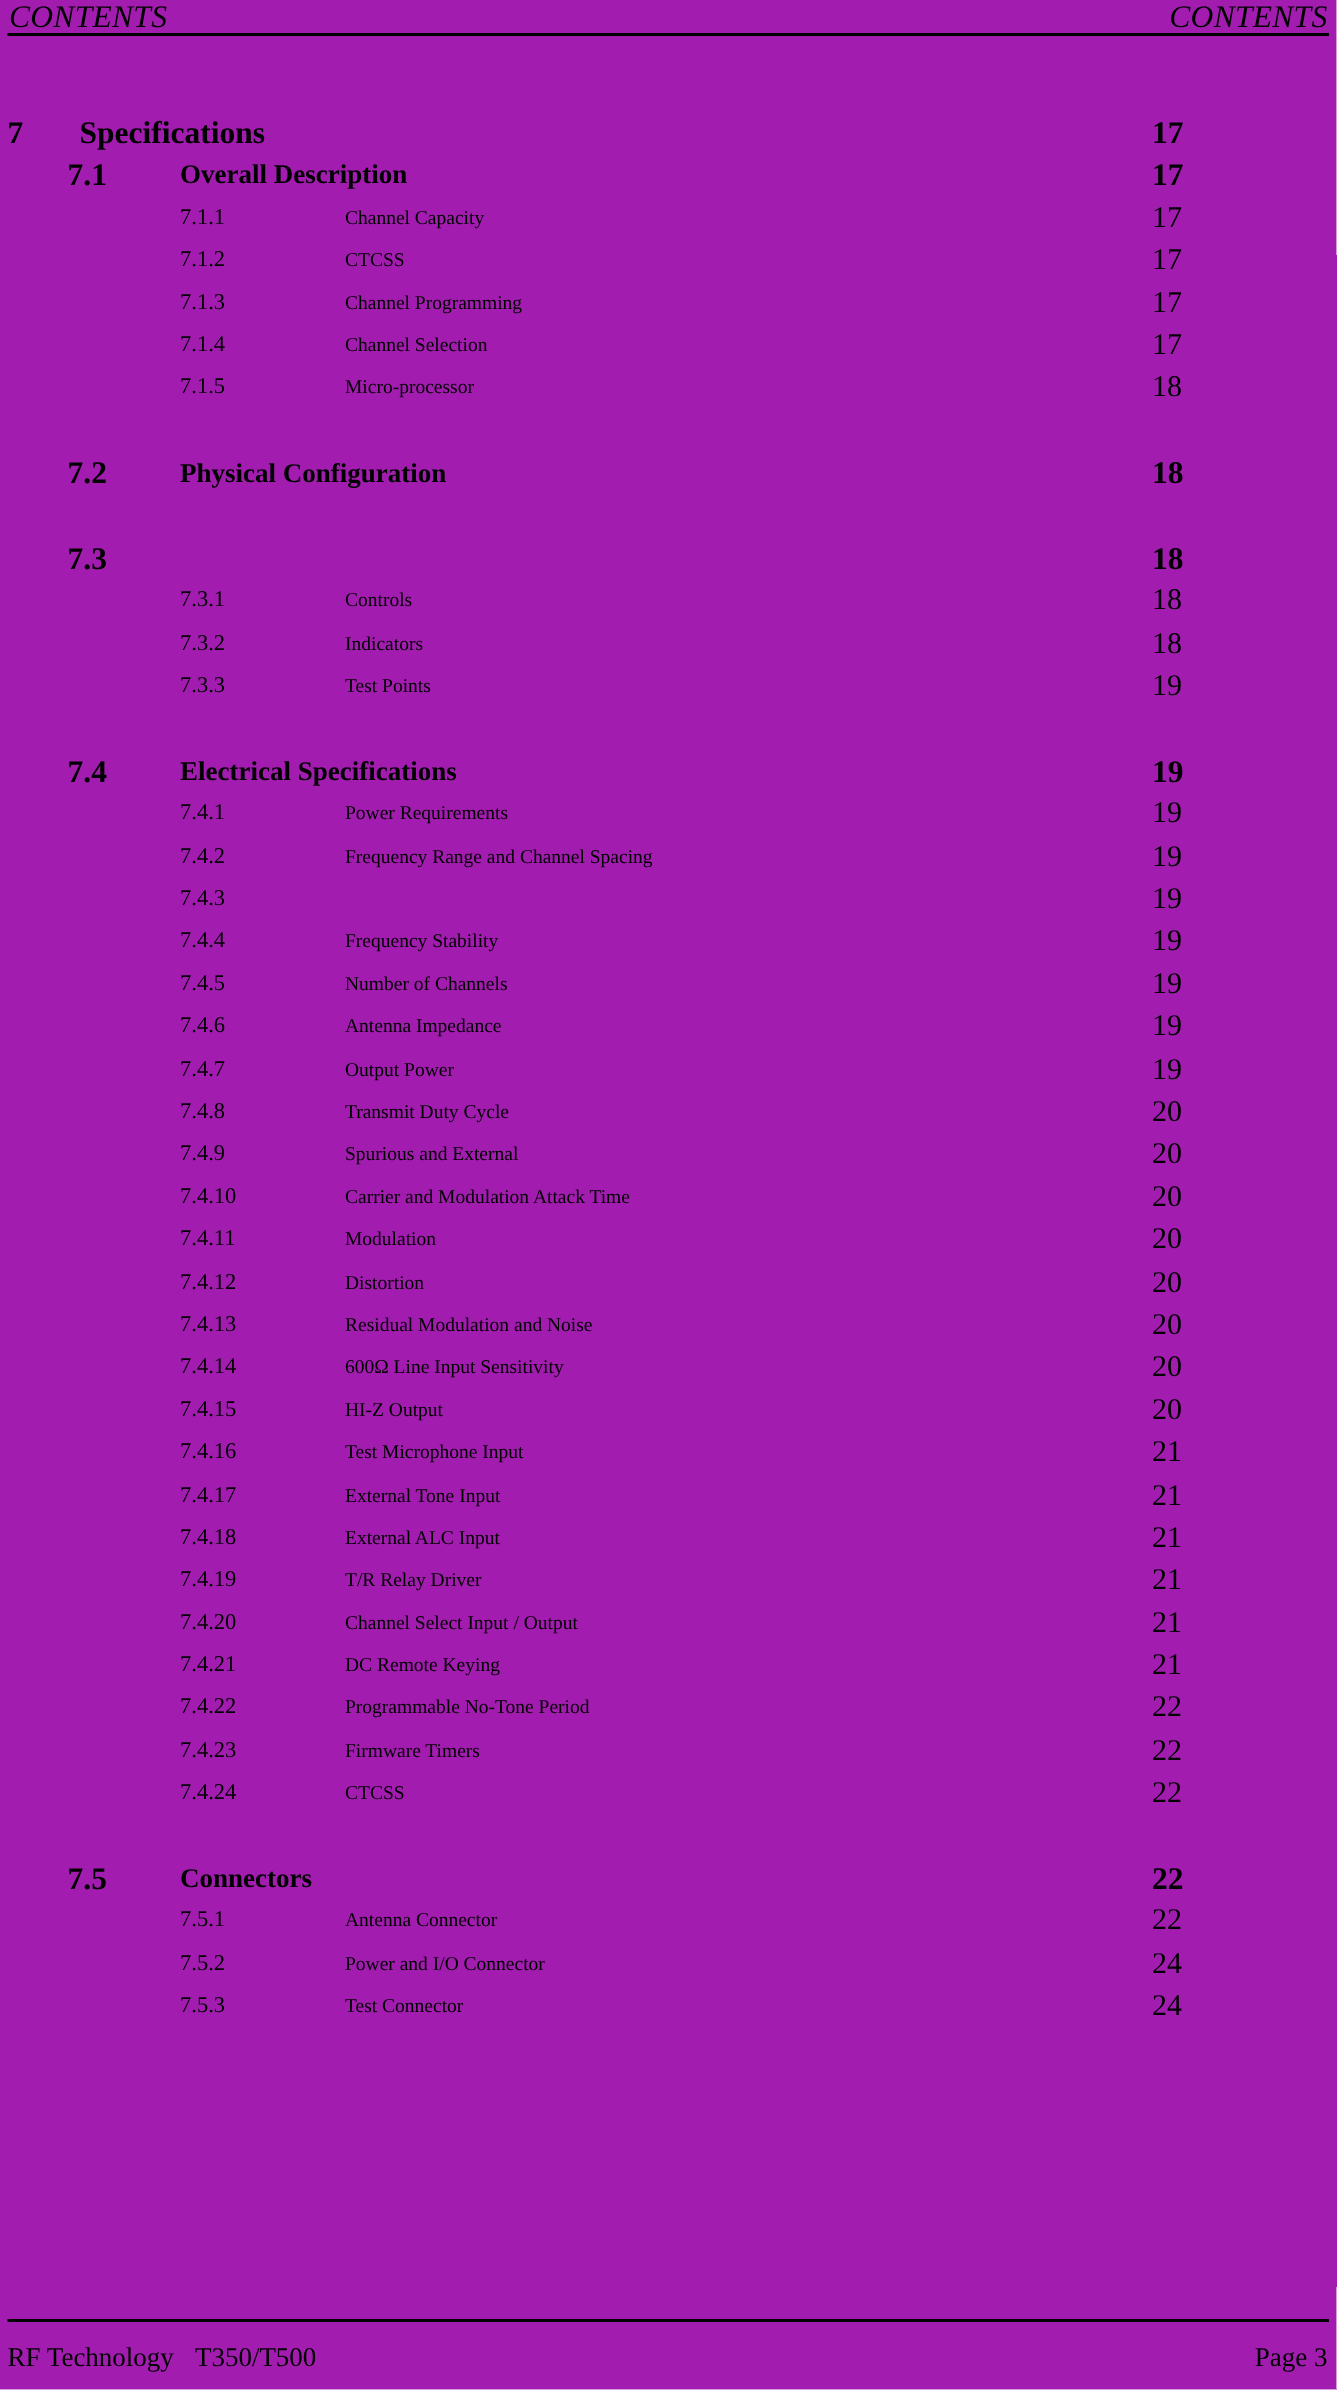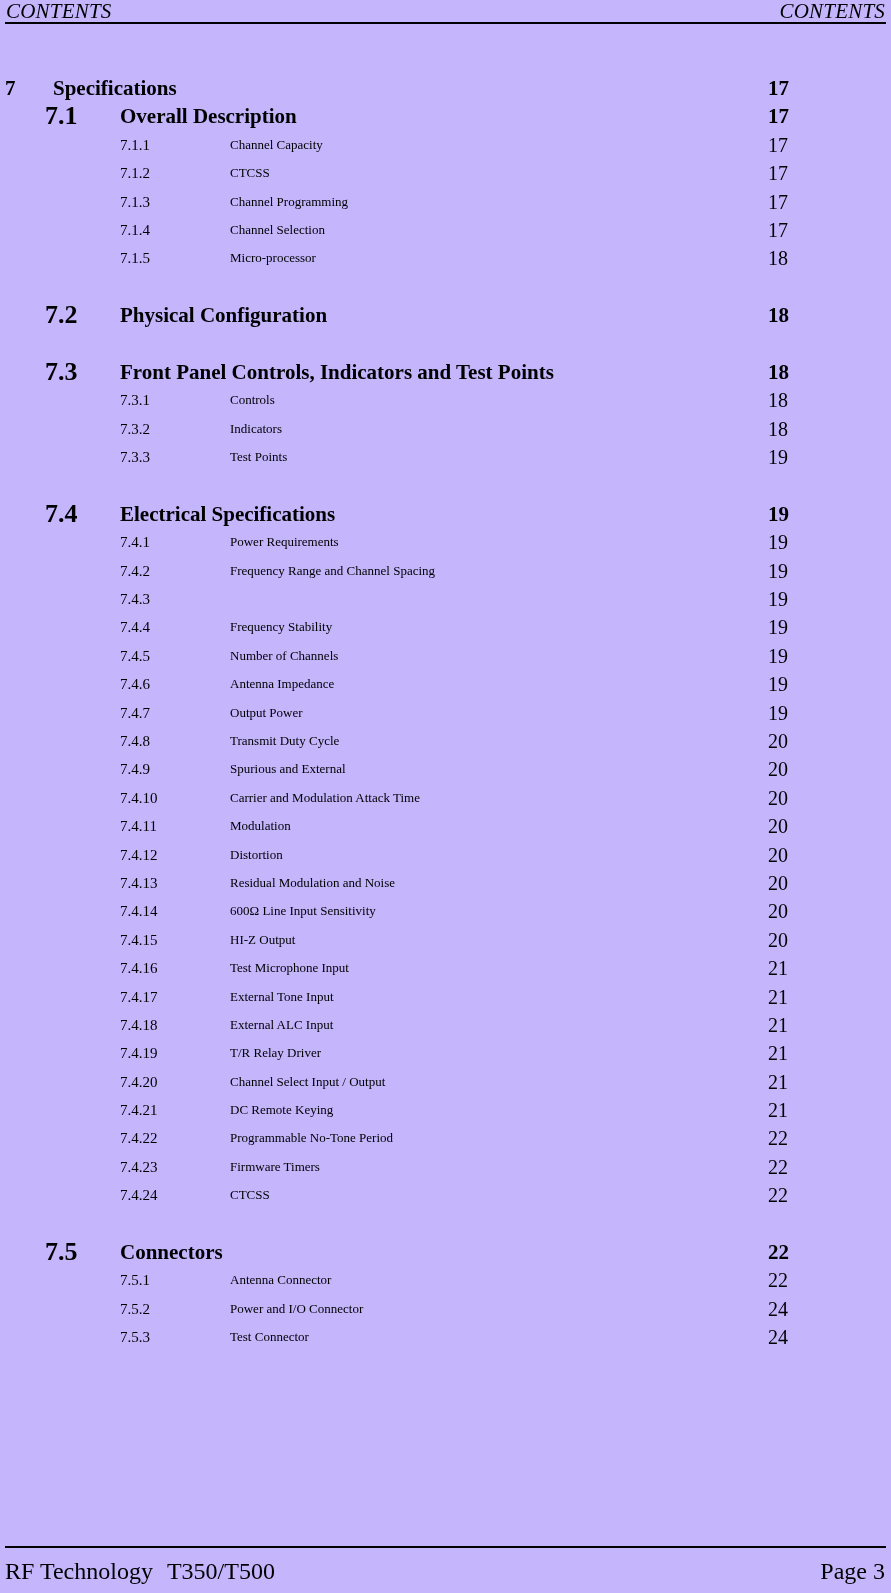--- a/index.html
+++ b/index.html
@@ -10,21 +10,21 @@
   body {
     font-family: "Liberation Serif", "DejaVu Serif", serif;
     color: #000000;
     -webkit-font-smoothing: antialiased;
   }
   .page {
     position: relative;
     width: 891px;
     height: 1593px;
     overflow: hidden;
-    background: #c4b5fd;
+    background: #a21caf;
   }
 
   
   .running-header {
     position: absolute;
     top: 0px;
     left: 6px;
     right: 6px;
     height: 24px;
   }
@@ -72,42 +72,42 @@
     line-height: 28.4px;
     white-space: nowrap;
   }
 
   
   .lvl1 .num   { left: 5px;   font-weight: bold; font-size: 21px; }
   .lvl1 .title { left: 53px;  font-weight: bold; font-size: 21px; }
   .lvl1 .pageno{ left: 768px; font-weight: bold; font-size: 21px; }
 
   
-  .lvl2 .num   { left: 45px;  font-weight: bold; font-size: 26px; }
-  .lvl2 .title { left: 120px; font-weight: bold; font-size: 21px; }
+  .lvl2 .num   { left: 45px;  font-weight: bold; font-size: 21px; }
+  .lvl2 .title { left: 120px; font-weight: bold; font-size: 18px; }
   .lvl2 .pageno{ left: 768px; font-weight: bold; font-size: 21px; }
 
   
   .lvl3 .num   { left: 120px; font-weight: normal; font-size: 15px; }
   .lvl3 .title { left: 230px; font-weight: normal; font-size: 13px; }
   .lvl3 .pageno{ left: 768px; font-weight: normal; font-size: 20px; }
 
   
   .footer {
     position: absolute;
     left: 5px;
     right: 5px;
     top: 1556px;
     height: 32px;
   }
   .footer .ft-left,
   .footer .ft-right {
     position: absolute;
     top: 0;
-    font-size: 24px;
+    font-size: 18px;
     line-height: 30px;
     white-space: nowrap;
   }
   .footer .ft-left  { left: 0px; }
   .footer .ft-right { right: 1px; font-family: Liberation Serif, serif; }
   .ft-gap { display: inline-block; width: 14px; }
 </style>
 </head>
 <body>
 
@@ -157,21 +157,20 @@
       </div>
       <div class="row spacer"></div>
       <div class="row lvl2">
         <span class="num">7.2</span>
         <span class="title">Physical Configuration</span>
         <span class="pageno">18</span>
       </div>
       <div class="row spacer"></div>
       <div class="row lvl2">
         <span class="num">7.3</span>
-        <span class="title">Front Panel Controls, Indicators and Test Points</span>
         <span class="pageno">18</span>
       </div>
       <div class="row lvl3">
         <span class="num">7.3.1</span>
         <span class="title">Controls</span>
         <span class="pageno">18</span>
       </div>
       <div class="row lvl3">
         <span class="num">7.3.2</span>
         <span class="title">Indicators</span>

